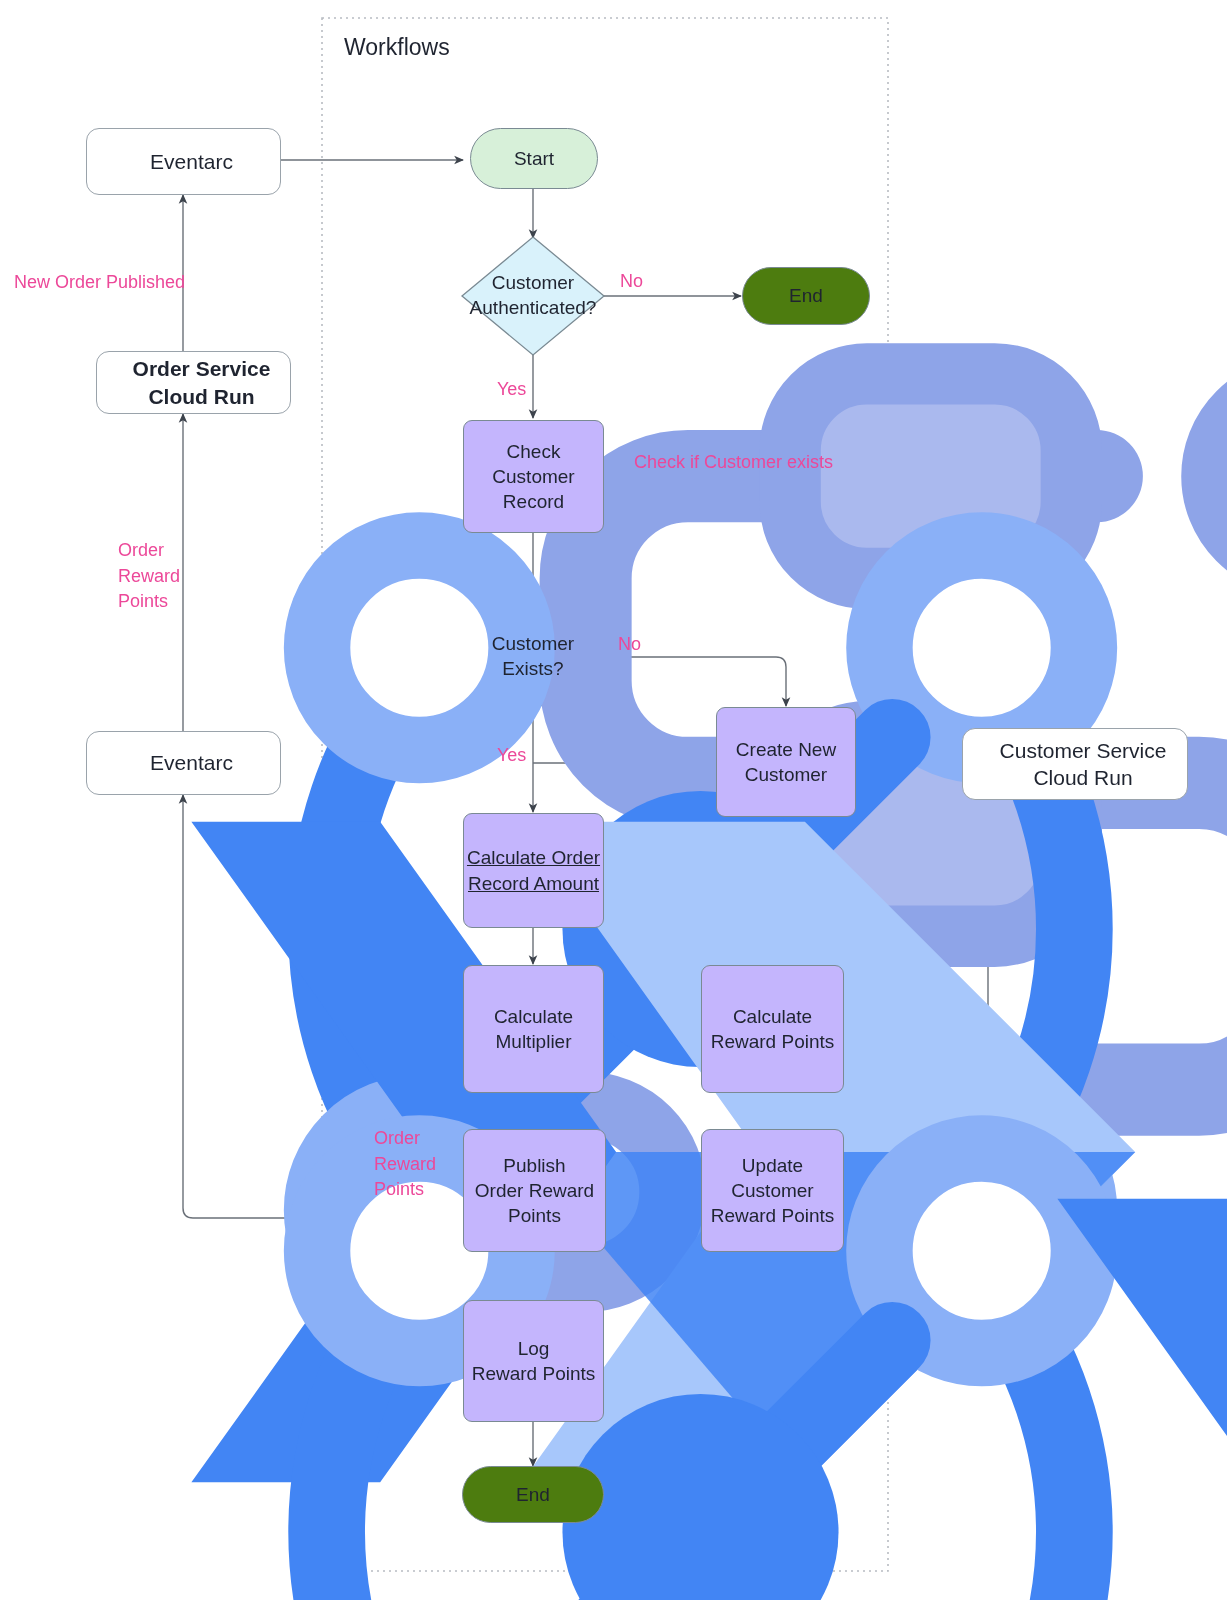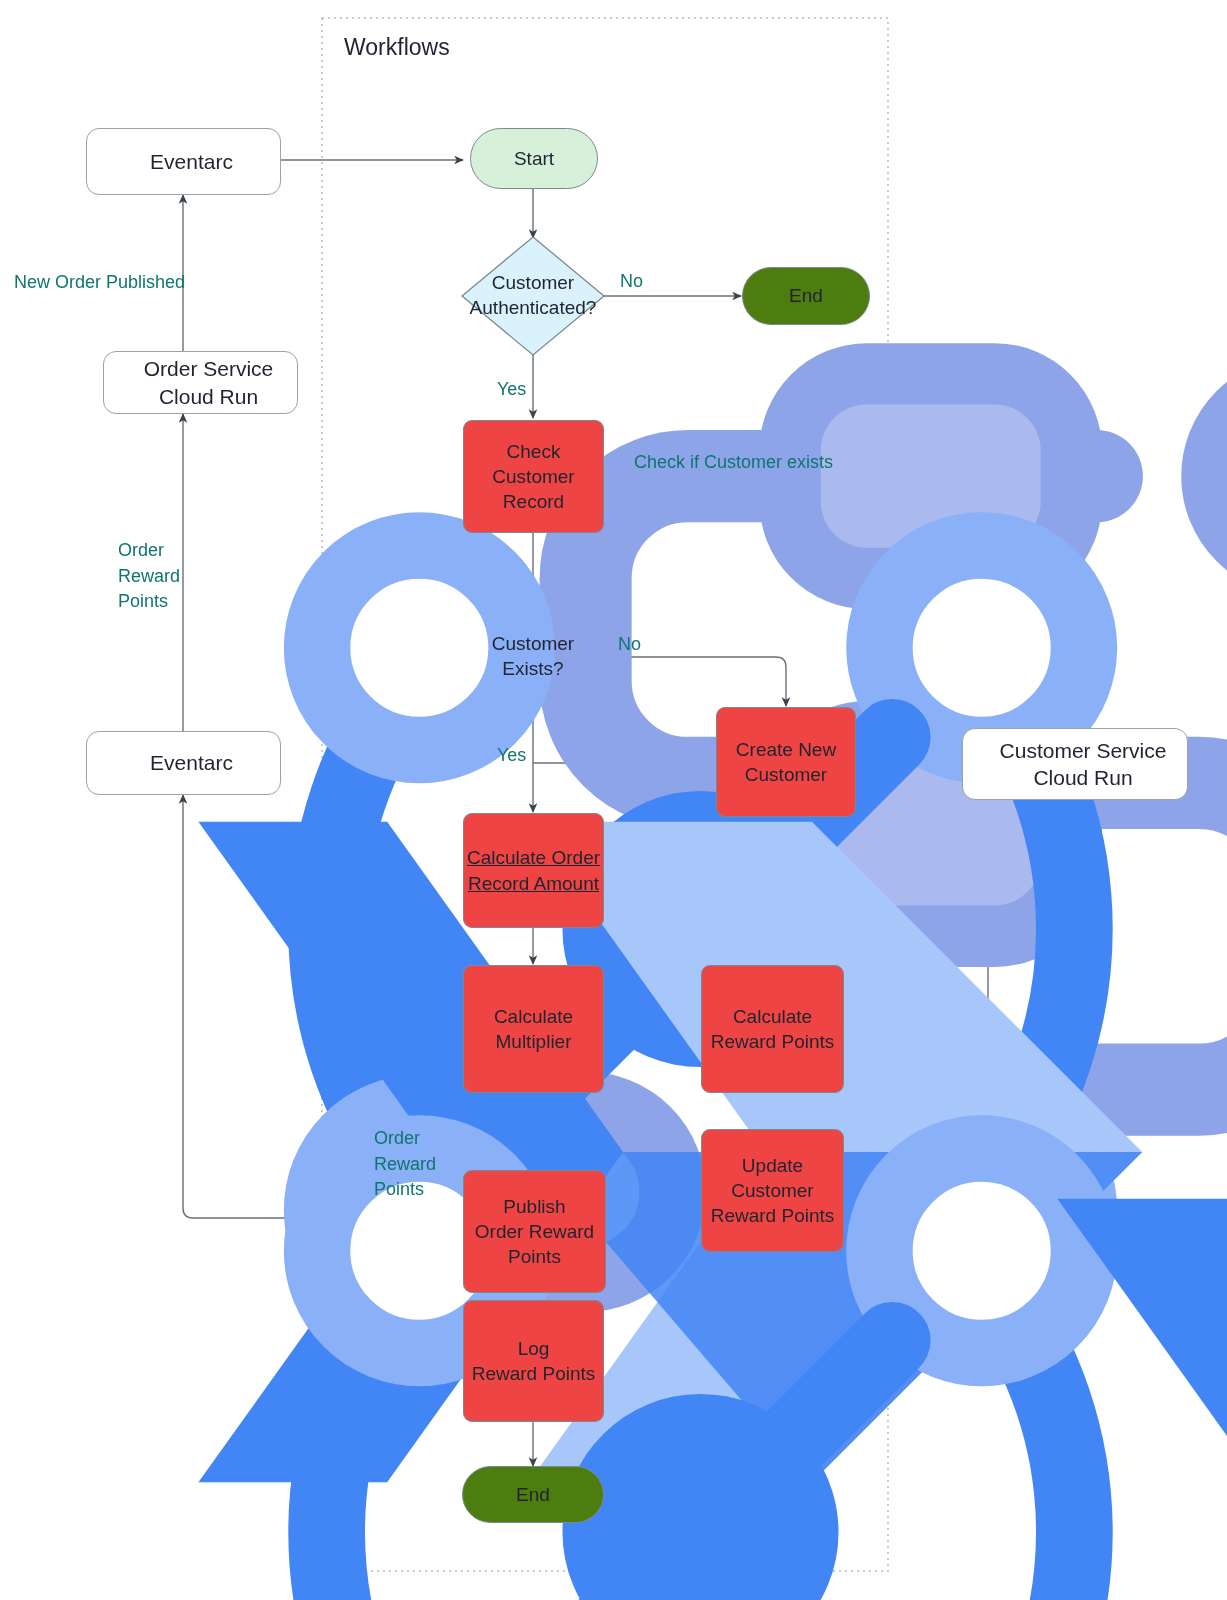--- a/index.html
+++ b/index.html
@@ -2,29 +2,29 @@
 <html><head>
 <meta charset="utf-8">
 <style>
   html,body{margin:0;padding:0;background:#ffffff;}
   body{width:1227px;height:1600px;position:relative;overflow:hidden;
        font-family:"Liberation Sans","DejaVu Sans",sans-serif;color:#1f2430;}
   #canvas{position:absolute;inset:0;width:1227px;height:1600px;}
   svg{position:absolute;left:0;top:0;width:1227px;height:1600px;overflow:visible;}
   .node{position:absolute;box-sizing:border-box;display:flex;align-items:center;
         justify-content:center;text-align:center;line-height:1.32;}
-  .proc{background:#ef4444;border:1.3px solid #7a8a93;border-radius:9px;font-size:19px;}
+  .proc{background:#c4b5fd;border:1.3px solid #7a8a93;border-radius:9px;font-size:19px;}
   .dec-wrap{position:absolute;display:flex;align-items:center;justify-content:center;}
   .dec-label{position:relative;z-index:2;font-size:19px;text-align:center;line-height:1.3;}
   .term{background:#4d7c0f;border:1.3px solid #7a8a93;font-size:19px;}
   .term.start{background:#d7f0d9;}
   .svc{background:#ffffff;border:1.3px solid #9aa3ab;border-radius:13px;font-size:21px;
        display:flex;align-items:center;justify-content:flex-start;padding-left:14px;gap:12px;}
   .svc .lbl{text-align:center;flex:1;padding-right:10px;line-height:1.3;}
-  .edge-label{position:absolute;font-size:18px;color:#0f766e;line-height:1.42;white-space:pre-line;}
+  .edge-label{position:absolute;font-size:18px;color:#ec4899;line-height:1.42;white-space:pre-line;}
   .group-title{position:absolute;display:flex;align-items:center;gap:14px;font-size:23px;}
   .icon{flex:0 0 auto;display:block;}
 </style>
 </head>
 <body>
 
 <div id="canvas">
 
   <svg viewBox="0 0 1227 1600">
     <defs>
@@ -116,21 +116,21 @@
           <circle cx="13" cy="35" r="4"></circle>
           <circle cx="35" cy="35" r="4"></circle>
         </g>
         <path d="M16.5 31.5 L31.5 16.5" stroke="#4285f4" stroke-width="3" stroke-linecap="round"></path>
         <circle cx="24" cy="24" r="5.4" fill="#4285f4"></circle>
       </svg>
     </span>
     <span class="lbl">Eventarc</span>
   </div>
 
-  <div class="node svc" style="left:103px;top:351px;width:195px;height:63px;">
+  <div class="node svc" style="left:96px;top:351px;width:195px;height:63px;font-weight:bold;">
     <span class="icon">
       <svg width="42" height="34" viewBox="0 0 52 40">
         <path d="M4 6 L14 20 L4 34 L12 34 L22 20 L12 6 Z" fill="#4285f4"></path>
         <path d="M18 6 L28 20 L18 34 L30 34 L44 20 L30 6 Z" fill="#a7c7fb"></path>
         <path d="M18 20 L30 34 L44 20 Z" fill="#4285f4" opacity="0.85"></path>
       </svg>
     </span>
     <span class="lbl">
       <span>Order Service</span><br>
       <span>Cloud Run</span>
@@ -230,21 +230,21 @@
   </div>
 
   <div class="node proc" style="left:701px;top:1129px;width:143px;height:123px;">
     <span>
       <span>Update</span><br>
       <span>Customer</span><br>
       <span>Reward Points</span>
     </span>
   </div>
 
-  <div class="node proc" style="left:463px;top:1129px;width:143px;height:123px;margin-top:41px;">
+  <div class="node proc" style="left:463px;top:1129px;width:143px;height:123px;">
     <span>
       <span>Publish</span><br>
       <span>Order Reward</span><br>
       <span>Points</span>
     </span>
   </div>
 
   <div class="node proc" style="left:463px;top:1300px;width:141px;height:122px;">
     <span>
       <span>Log</span><br>

